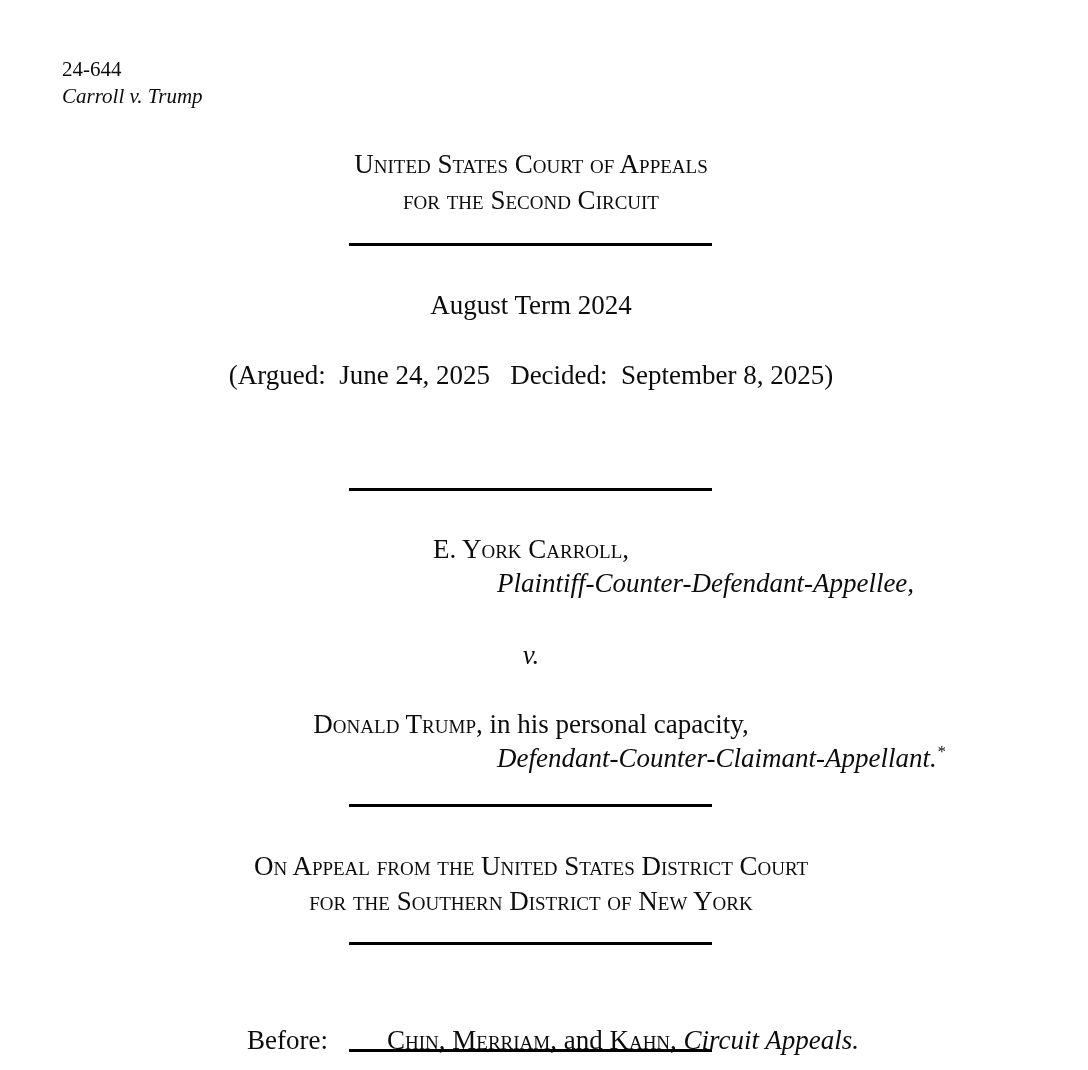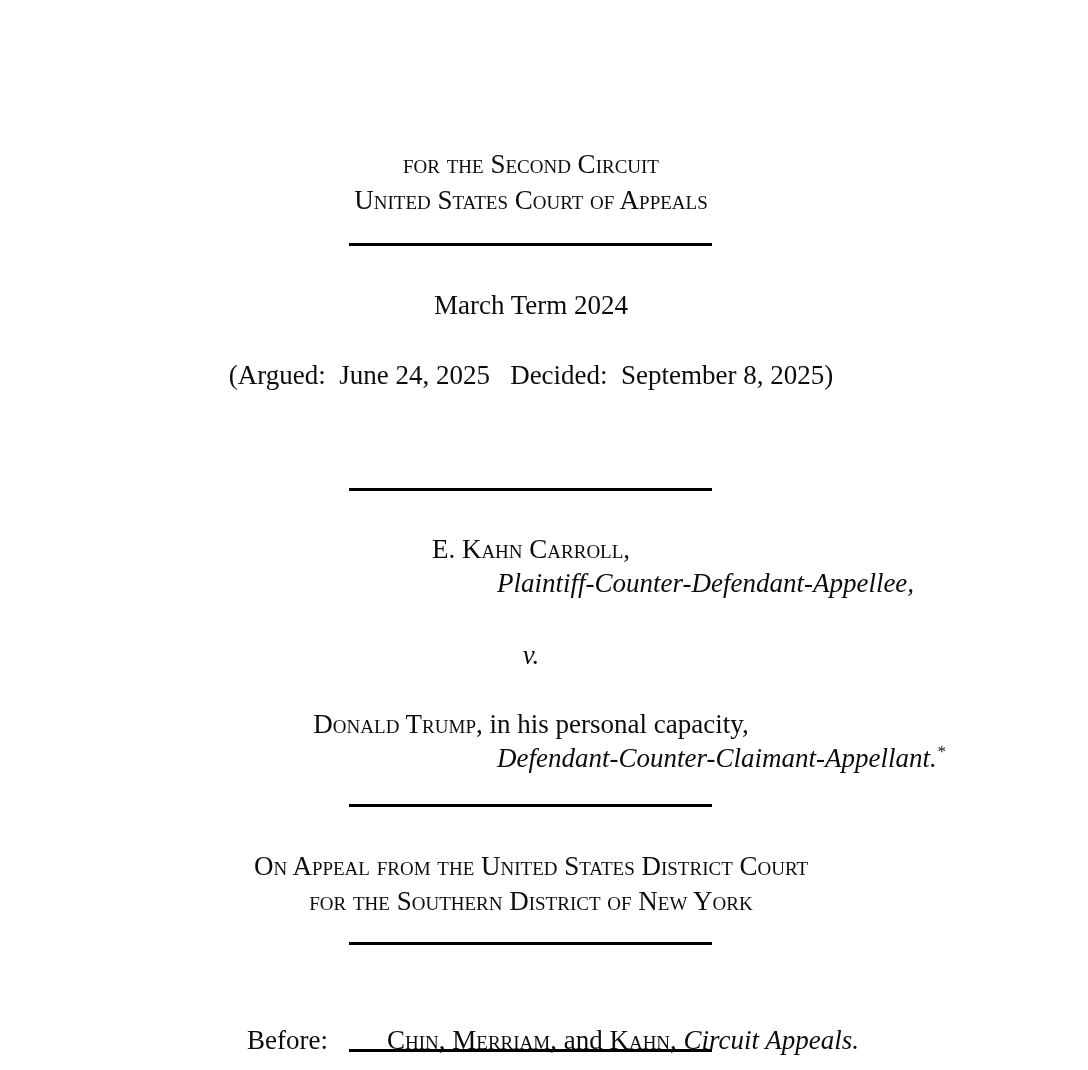--- a/index.html
+++ b/index.html
@@ -70,36 +70,40 @@
     font-size: 17px;
     vertical-align: 10px;
     line-height: 0;
   }
 </style>
 </head>
 <body>
 
 <div class="page">
 
+  <div class="abs docket-header">
+    <div>24-644</div>
+    <div class="it">Carroll v. Trump</div>
+  </div>
 
   <div class="abs centered court-title sc">
+    <div>United States Court of Appeals</div>
     <div>for the Second Circuit</div>
-    <div>United States Court of Appeals</div>
   </div>
 
   <div class="rule" style="top:243px"></div>
 
-  <div class="abs centered term-line">March Term 2024</div>
+  <div class="abs centered term-line">August Term 2024</div>
 
   <div class="abs centered dates-line ws-pre">(Argued:  June 24, 2025   Decided:  September 8, 2025)</div>
 
 
   <div class="rule" style="top:488px"></div>
 
-  <div class="abs centered plaintiff-name sc">E. Kahn Carroll,</div>
+  <div class="abs centered plaintiff-name sc">E. York Carroll,</div>
 
   <div class="abs designation plaintiff-designation">Plaintiff-Counter-Defendant-Appellee,</div>
 
   <div class="abs centered versus-line it">v.</div>
 
   <div class="abs designation defendant-designation">
     <span>Defendant-Counter-Claimant-Appellant.</span><sup class="fn-sup">*</sup>
   </div>
 
   <div class="abs centered defendant-line">

